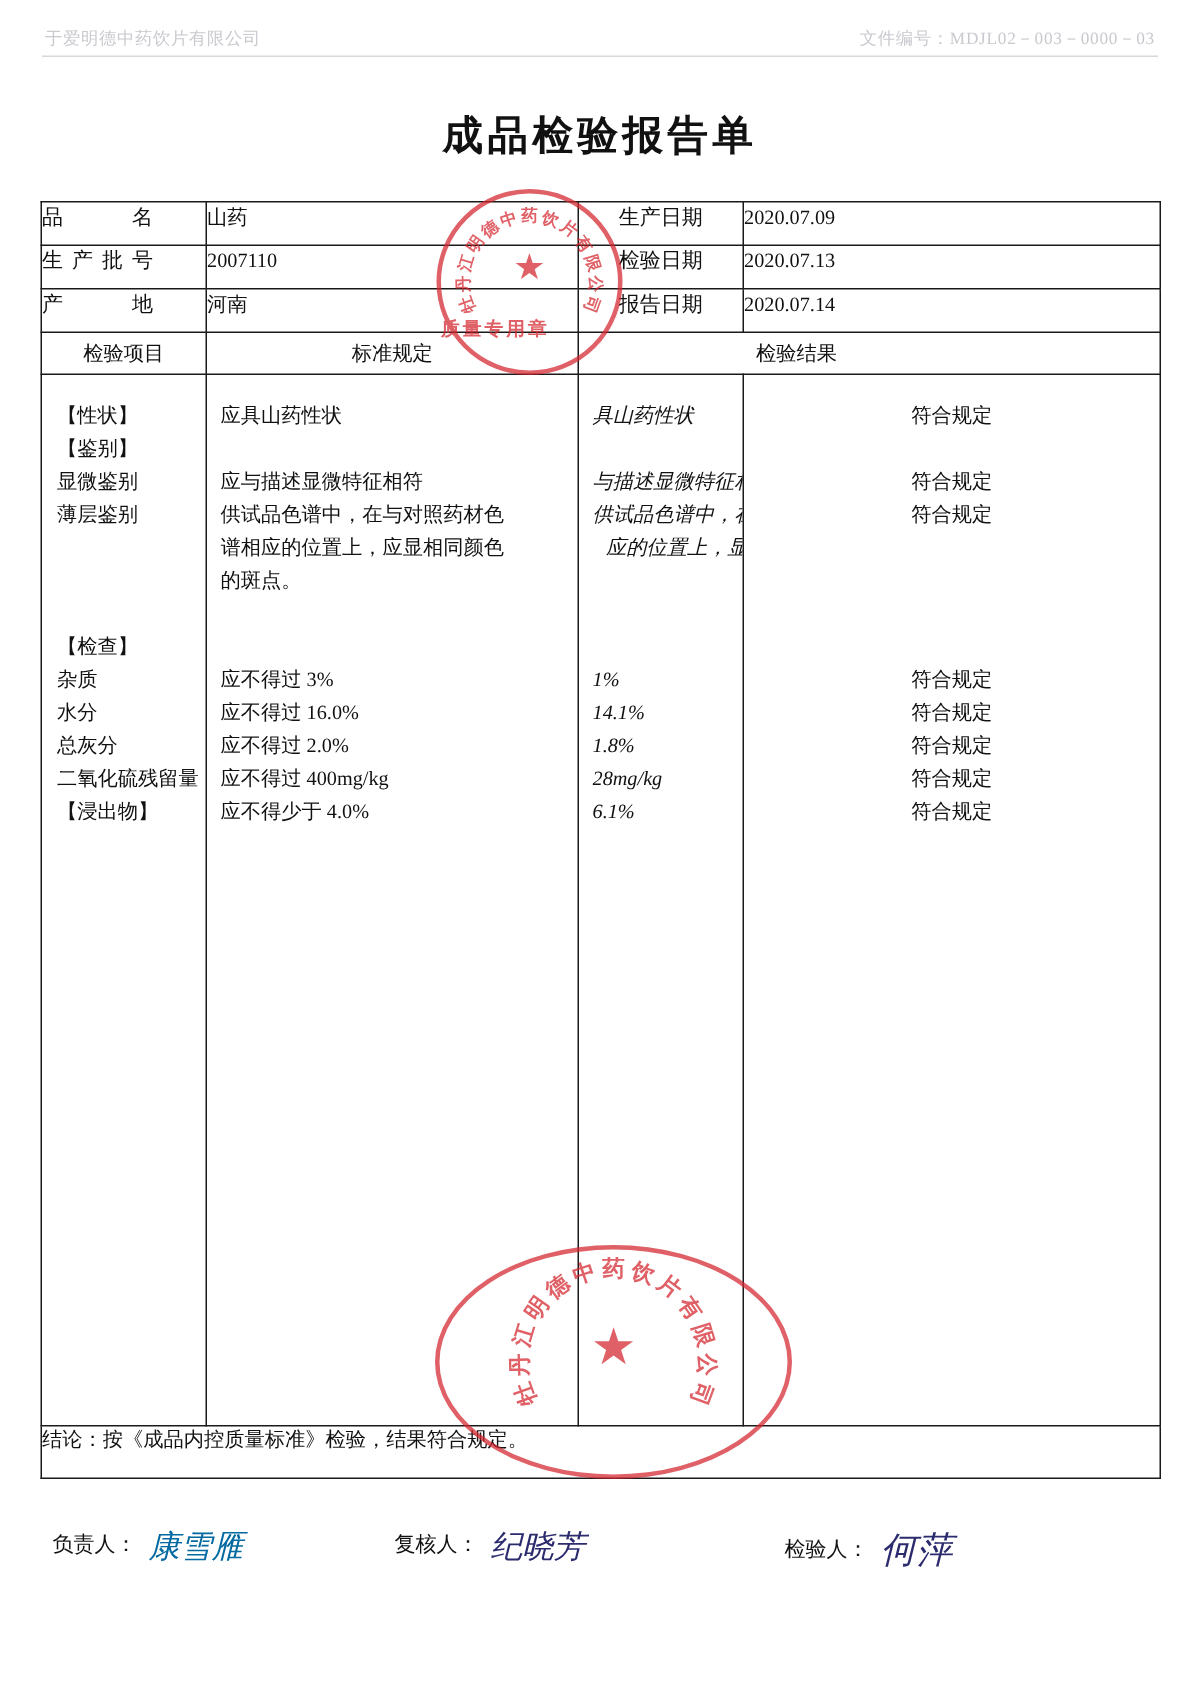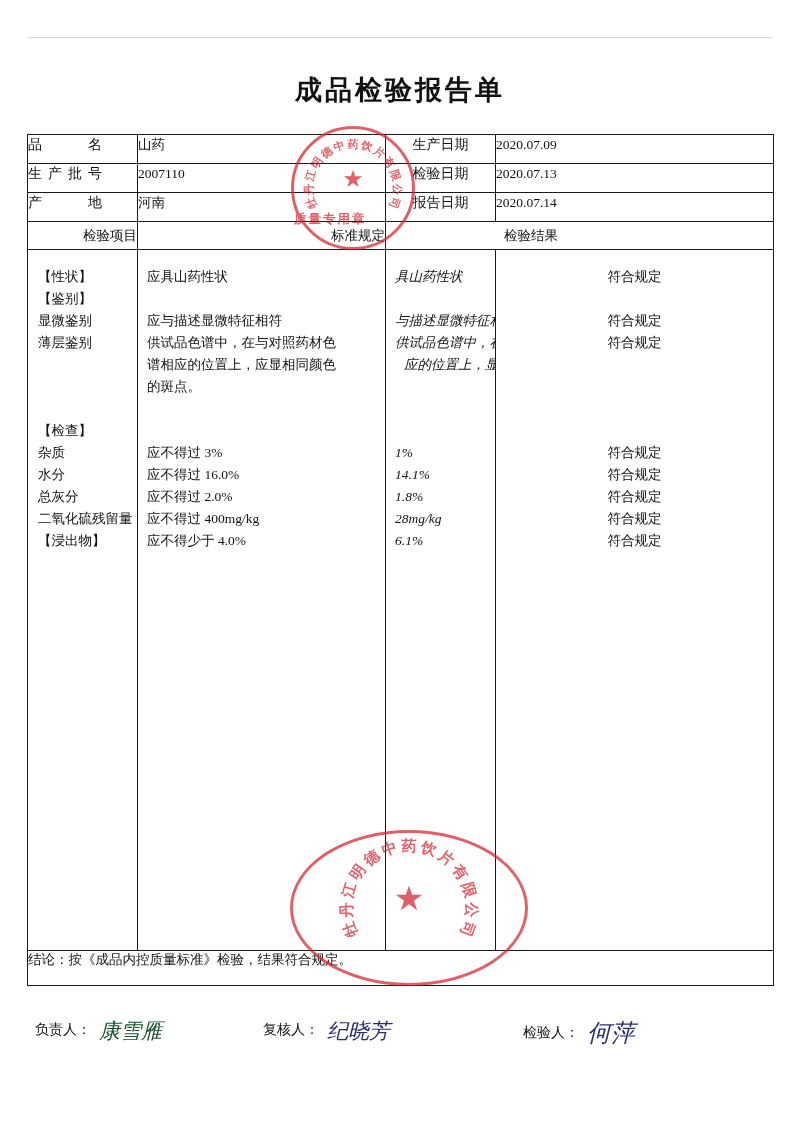--- a/index.html
+++ b/index.html
@@ -82,21 +82,21 @@
     display: inline-block;
     width: 74px;
     text-align: justify;
     text-align-last: justify;
     font-size: 14px;
   }
   .row-h { height: 29px; }
   .val { font-size: 13.5px; }
   td.center { text-align: center; }
   .sub-head {
-    text-align: right;
+    text-align: center;
     font-size: 14px;
     height: 27px;
     line-height: 27px;
     padding: 0;
   }
   .items-cell {
     height: 700px;
   }
   .list {
     padding: 16px 0 0 0;
@@ -133,21 +133,21 @@
   }
   .sign .nm {
     font-family: "DejaVu Serif", serif;
     font-size: 21px;
     color: #1c2a50;
     margin-left: 8px;
     font-style: italic;
     position: relative;
     top: 4px;
   }
-  .sign .nm.blue { color: #14532d; }
+  .sign .nm.blue { color: #0369a1; }
   .sign .nm.ink { color: #2b2b6e; }
   
   .seal {
     position: absolute;
     border: 3px solid #d4242c;
     border-radius: 50%;
     color: #d4242c;
     opacity: 0.72;
     pointer-events: none;
   }
@@ -199,20 +199,24 @@
   }
   .seal-big .star { font-size: 34px; top: 44%; }
   .seal-big .bottom-text { font-size: 20px; bottom: 13%; letter-spacing: 3px; }
   .seal-big .ring-text span { font-size: 15px; }
 </style>
 </head>
 <body>
 
 <div class="page">
 
+  <div class="top-header">
+    <span>于爱明德中药饮片有限公司</span>
+    <span>文件编号：MDJL02－003－0000－03</span>
+  </div>
   <div class="top-rule"></div>
 
   <div class="doc-title">成品检验报告单</div>
 
   <table class="main">
     <colgroup>
       <col style="width:110px">
       <col style="width:248px">
       <col style="width:110px">
       <col style="width:278px">

